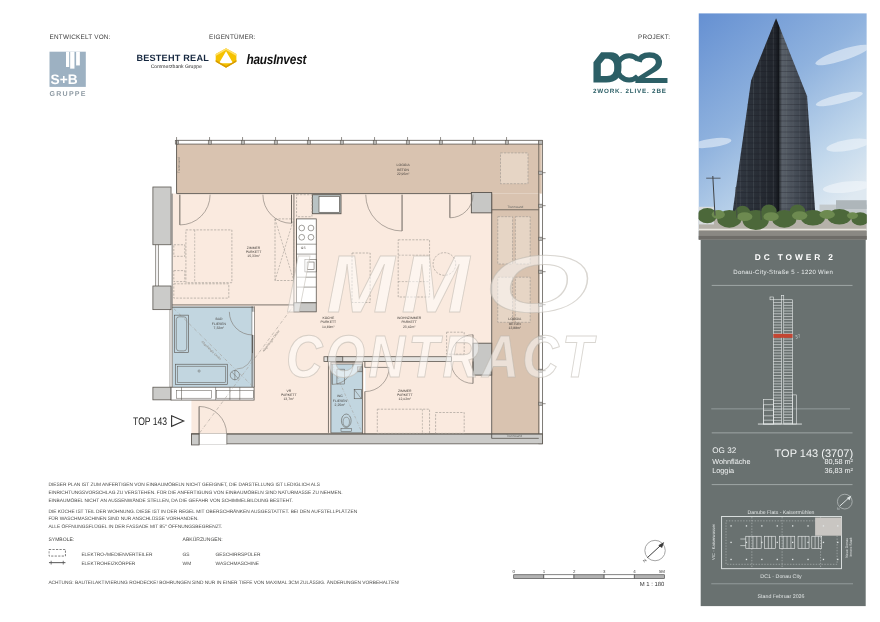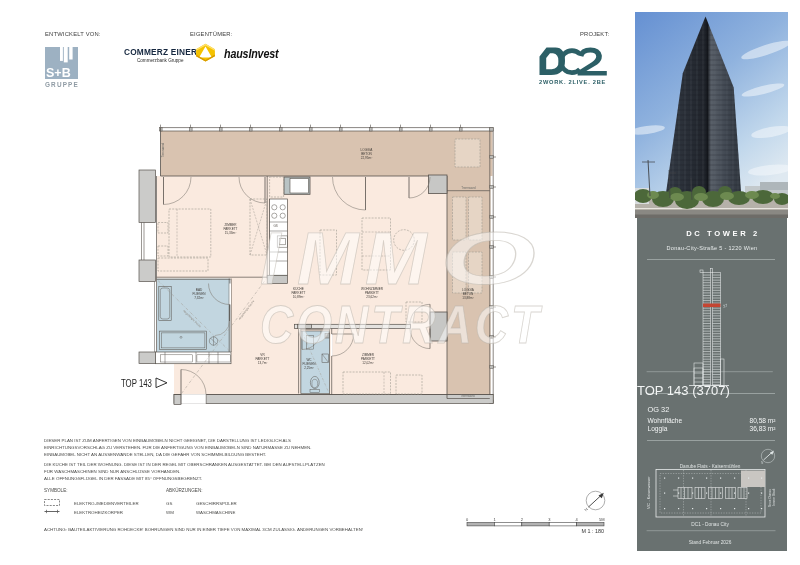--- a/index.html
+++ b/index.html
@@ -14,21 +14,21 @@
 
 <svg class="a" style="left:44px;top:45px" width="36" height="44" viewBox="0 0 36 44">
 <rect x="1" y="2" width="33" height="32" fill="#9db1c2"></rect>
 <rect x="16" y="2" width="2.9" height="13.9" fill="#fff"></rect>
 <rect x="19.8" y="2" width="3.9" height="15.4" fill="#fff"></rect>
 <rect x="25.2" y="2" width="3.4" height="12.5" fill="#fff"></rect>
 <text x="2" y="31.5" font-size="12.5" font-weight="bold" fill="#fff" style="font-family:'Liberation Sans',sans-serif">S+B</text>
 <text x="1" y="42" font-size="6.4" font-weight="bold" fill="#8f9ba4" letter-spacing="1.15" style="font-family:'Liberation Sans',sans-serif">GRUPPE</text>
 </svg>
 
-<div class="a" style="left:124px;top:47px;font-size:8.3px;font-weight:bold;color:#15273f;letter-spacing:.2px">COMMERZ EINER</div>
+<div class="a" style="left:124px;top:47px;font-size:8.3px;font-weight:bold;color:#15273f;letter-spacing:.2px">BESTEHT REAL</div>
 <div class="a" style="left:137px;top:57.5px;font-size:4.6px;color:#2b2b2b">Commerzbank Gruppe</div>
 
 <svg class="a" style="left:195px;top:43px" width="21" height="21" viewBox="0 0 21 21">
 <path fill-rule="evenodd" fill="#f5c200" d="M10.5,0.8 L19.9,6.2 L19.9,13.2 L10.5,18.6 L1.1,13.2 L1.1,6.2 Z M10.5,3.6 L16.9,14.6 L4.1,14.6 Z"></path>
 <path fill="#d89b00" d="M1.1,13.2 L10.5,18.6 L19.9,13.2 L19.9,11.6 L10.5,17.0 L1.1,11.6 Z"></path>
 <path fill="#ffe06a" d="M10.5,0.8 L19.9,6.2 L19.9,7.8 L10.5,2.4 L1.1,7.8 L1.1,6.2 Z"></path>
 </svg>
 <div class="a" style="left:224px;top:46.5px;font-size:12.5px;font-weight:bold;font-style:italic;color:#111;letter-spacing:-.2px;transform:scaleX(.86);transform-origin:0 0;white-space:nowrap">hausInvest</div>
 
 <svg class="a" style="left:530px;top:35px" width="85" height="57" viewBox="530 35 85 57">
@@ -321,21 +321,21 @@
 <rect x="83.5" y="97" width="3.5" height="26.5"></rect>
 <rect x="63" y="8" width="3" height="2.5"></rect>
       <rect x="73.5" y="6.5" width="2" height="4"></rect>
 <line x1="52" y1="123.5" x2="92" y2="123.5" stroke-width="0.8"></line>
 </g>
 <rect x="66" y="41.5" width="17.5" height="3.6" fill="#c44532" stroke="none"></rect>
 <text x="86.5" y="46" font-size="4.2" fill="#ced5d5" transform="rotate(-18 86.5 46)">37</text>
 </svg>
 <div class="a" style="left:646.5px;top:393.2px;width:128.5px;height:0;border-top:0.8px solid #99a1a0"></div>
 <div class="a" style="left:647.5px;top:404.5px;font-size:7.4px;color:#f3f5f5">OG 32</div>
-<div class="a" style="left:637px;top:383px;width:138.5px;text-align:left;font-size:13px;color:#f3f5f5">TOP 143 (3707)</div>
+<div class="a" style="left:637px;top:407px;width:138.5px;text-align:right;font-size:10px;color:#f3f5f5">TOP 143 (3707)</div>
 <div class="a" style="left:647.5px;top:416.5px;font-size:6.6px;color:#f3f5f5">Wohnfläche</div>
 <div class="a" style="left:637px;top:416.5px;width:138.5px;text-align:right;font-size:6.6px;color:#f3f5f5">80,58 m²</div>
 <div class="a" style="left:647.5px;top:425px;font-size:6.6px;color:#f3f5f5">Loggia</div>
 <div class="a" style="left:637px;top:425px;width:138.5px;text-align:right;font-size:6.6px;color:#f3f5f5">36,83 m²</div>
 <div class="a" style="left:646.5px;top:440.3px;width:128.5px;height:0;border-top:0.8px solid #99a1a0"></div>
 
 <svg class="a" style="left:637px;top:444px" width="150" height="106" viewBox="0 0 150 106">
 <circle cx="131" cy="12" r="6.7" fill="none" stroke="#c3caca" stroke-width="0.6"></circle>
 <line x1="126.5" y1="16" x2="135" y2="8.3" stroke="#dfe5e5" stroke-width="0.9"></line>
 <polygon points="137,6.5 132.8,8.8 135.3,10.8" fill="#dfe5e5"></polygon>

